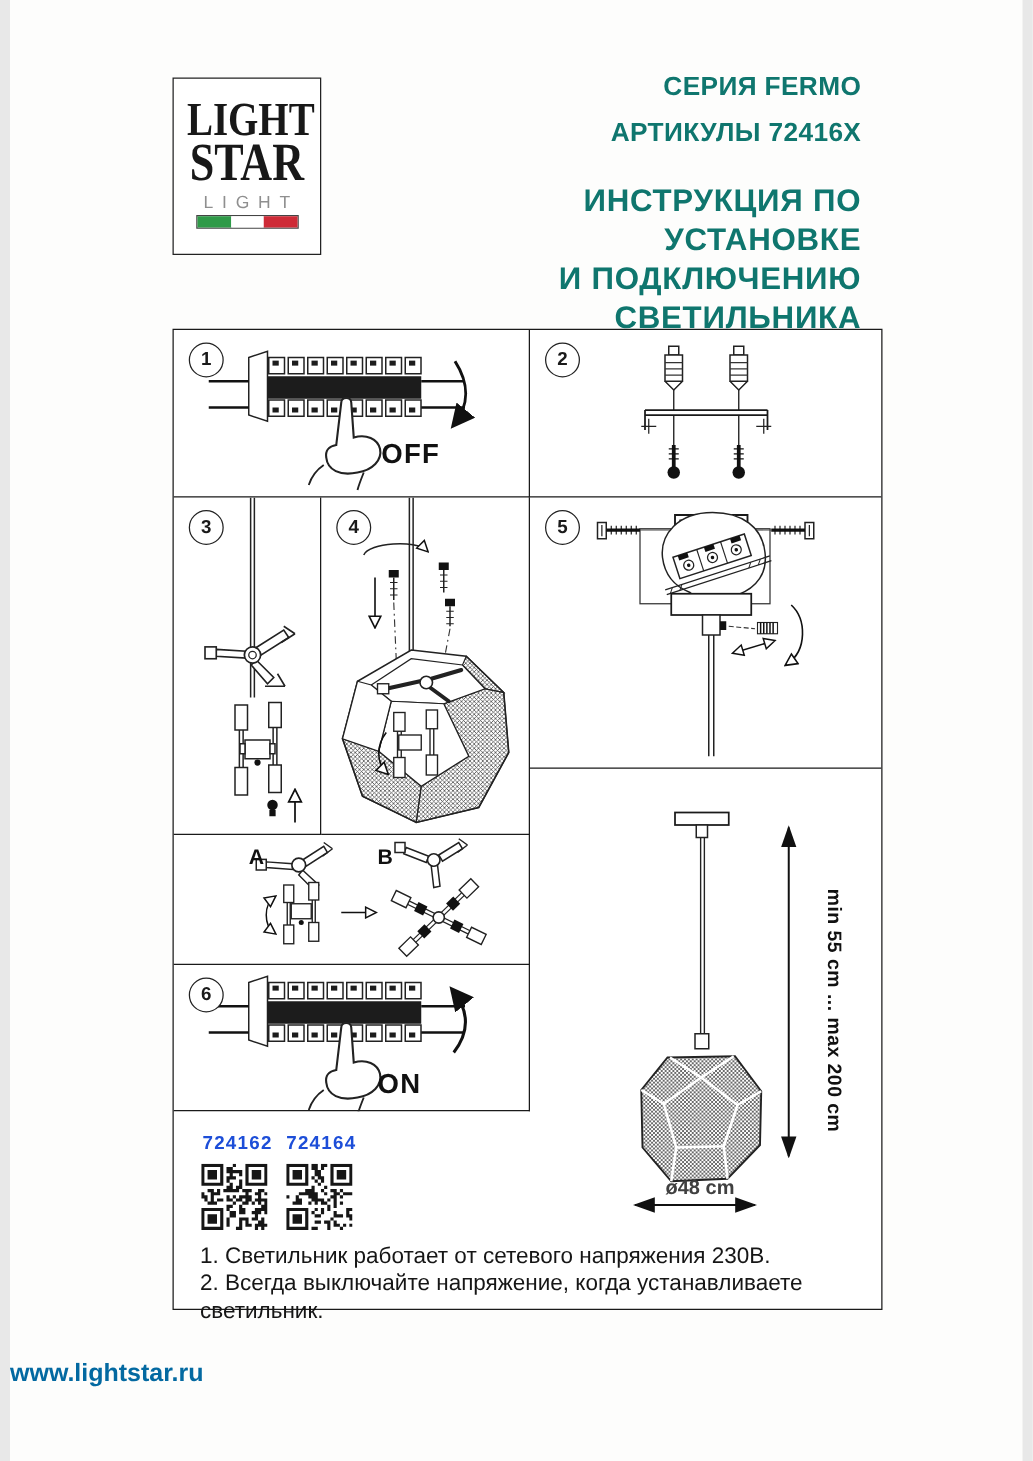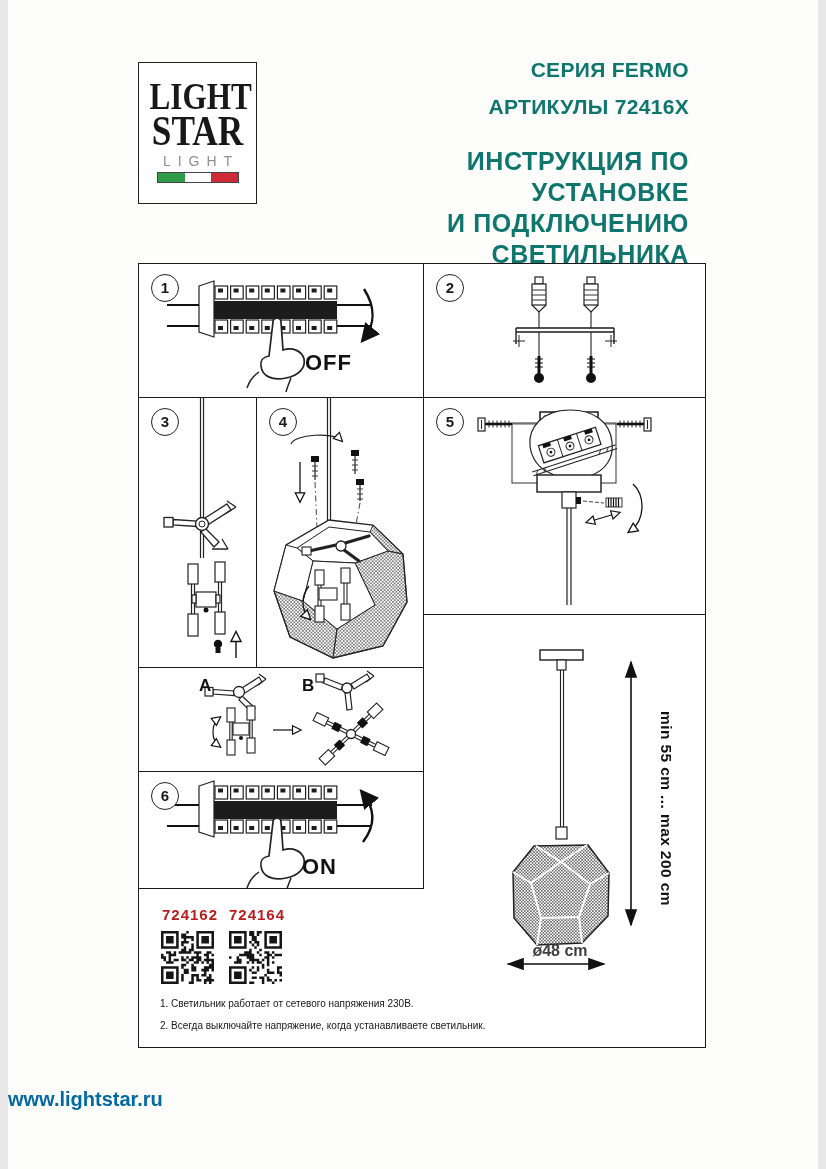--- a/index.html
+++ b/index.html
@@ -24,22 +24,22 @@
   .hdr-ins{font-size:25px;line-height:31px;letter-spacing:.6px;}
   
   .grid{left:130px;top:263px;width:566px;height:783px;border:1.5px solid #1a1a1a;background:#fff;}
   .panel{position:absolute;box-sizing:border-box;}
   .br{border-right:1.5px solid #1a1a1a;}
   .bb{border-bottom:1.5px solid #1a1a1a;}
   .num{position:absolute;left:12px;top:10px;width:26px;height:26px;border:1.4px solid #222;
        border-radius:50%;text-align:center;line-height:26px;font-weight:700;font-size:15px;background:#fff;}
   .biglab{position:absolute;font-weight:700;font-size:22px;letter-spacing:1px;color:#111;}
   .ablab{position:absolute;font-weight:700;font-size:17px;color:#111;}
-  .qr-label{position:absolute;top:17px;font-weight:700;font-size:15px;letter-spacing:1px;color:#b91c1c;}
-  .notes{left:152px;top:993px;width:540px;font-size:10px;line-height:22px;color:#161616;}
+  .qr-label{position:absolute;top:17px;font-weight:700;font-size:15px;letter-spacing:1px;color:#1d4ed8;}
+  .notes{left:152px;top:993px;width:540px;font-size:18px;line-height:22px;color:#161616;}
   .url{left:0;right:0;top:1088px;text-align:left;font-weight:700;font-size:20px;color:#0369a1;}
   .dim-v{position:absolute;left:233px;top:96px;writing-mode:vertical-rl;font-weight:700;
          font-size:15.5px;letter-spacing:.4px;color:#111;}
   .dim-h{position:absolute;left:93px;top:327px;width:86px;text-align:center;font-weight:700;
          font-size:16px;color:#404040;}
 </style>
 </head>
 <body>
 
 <div class="page">

